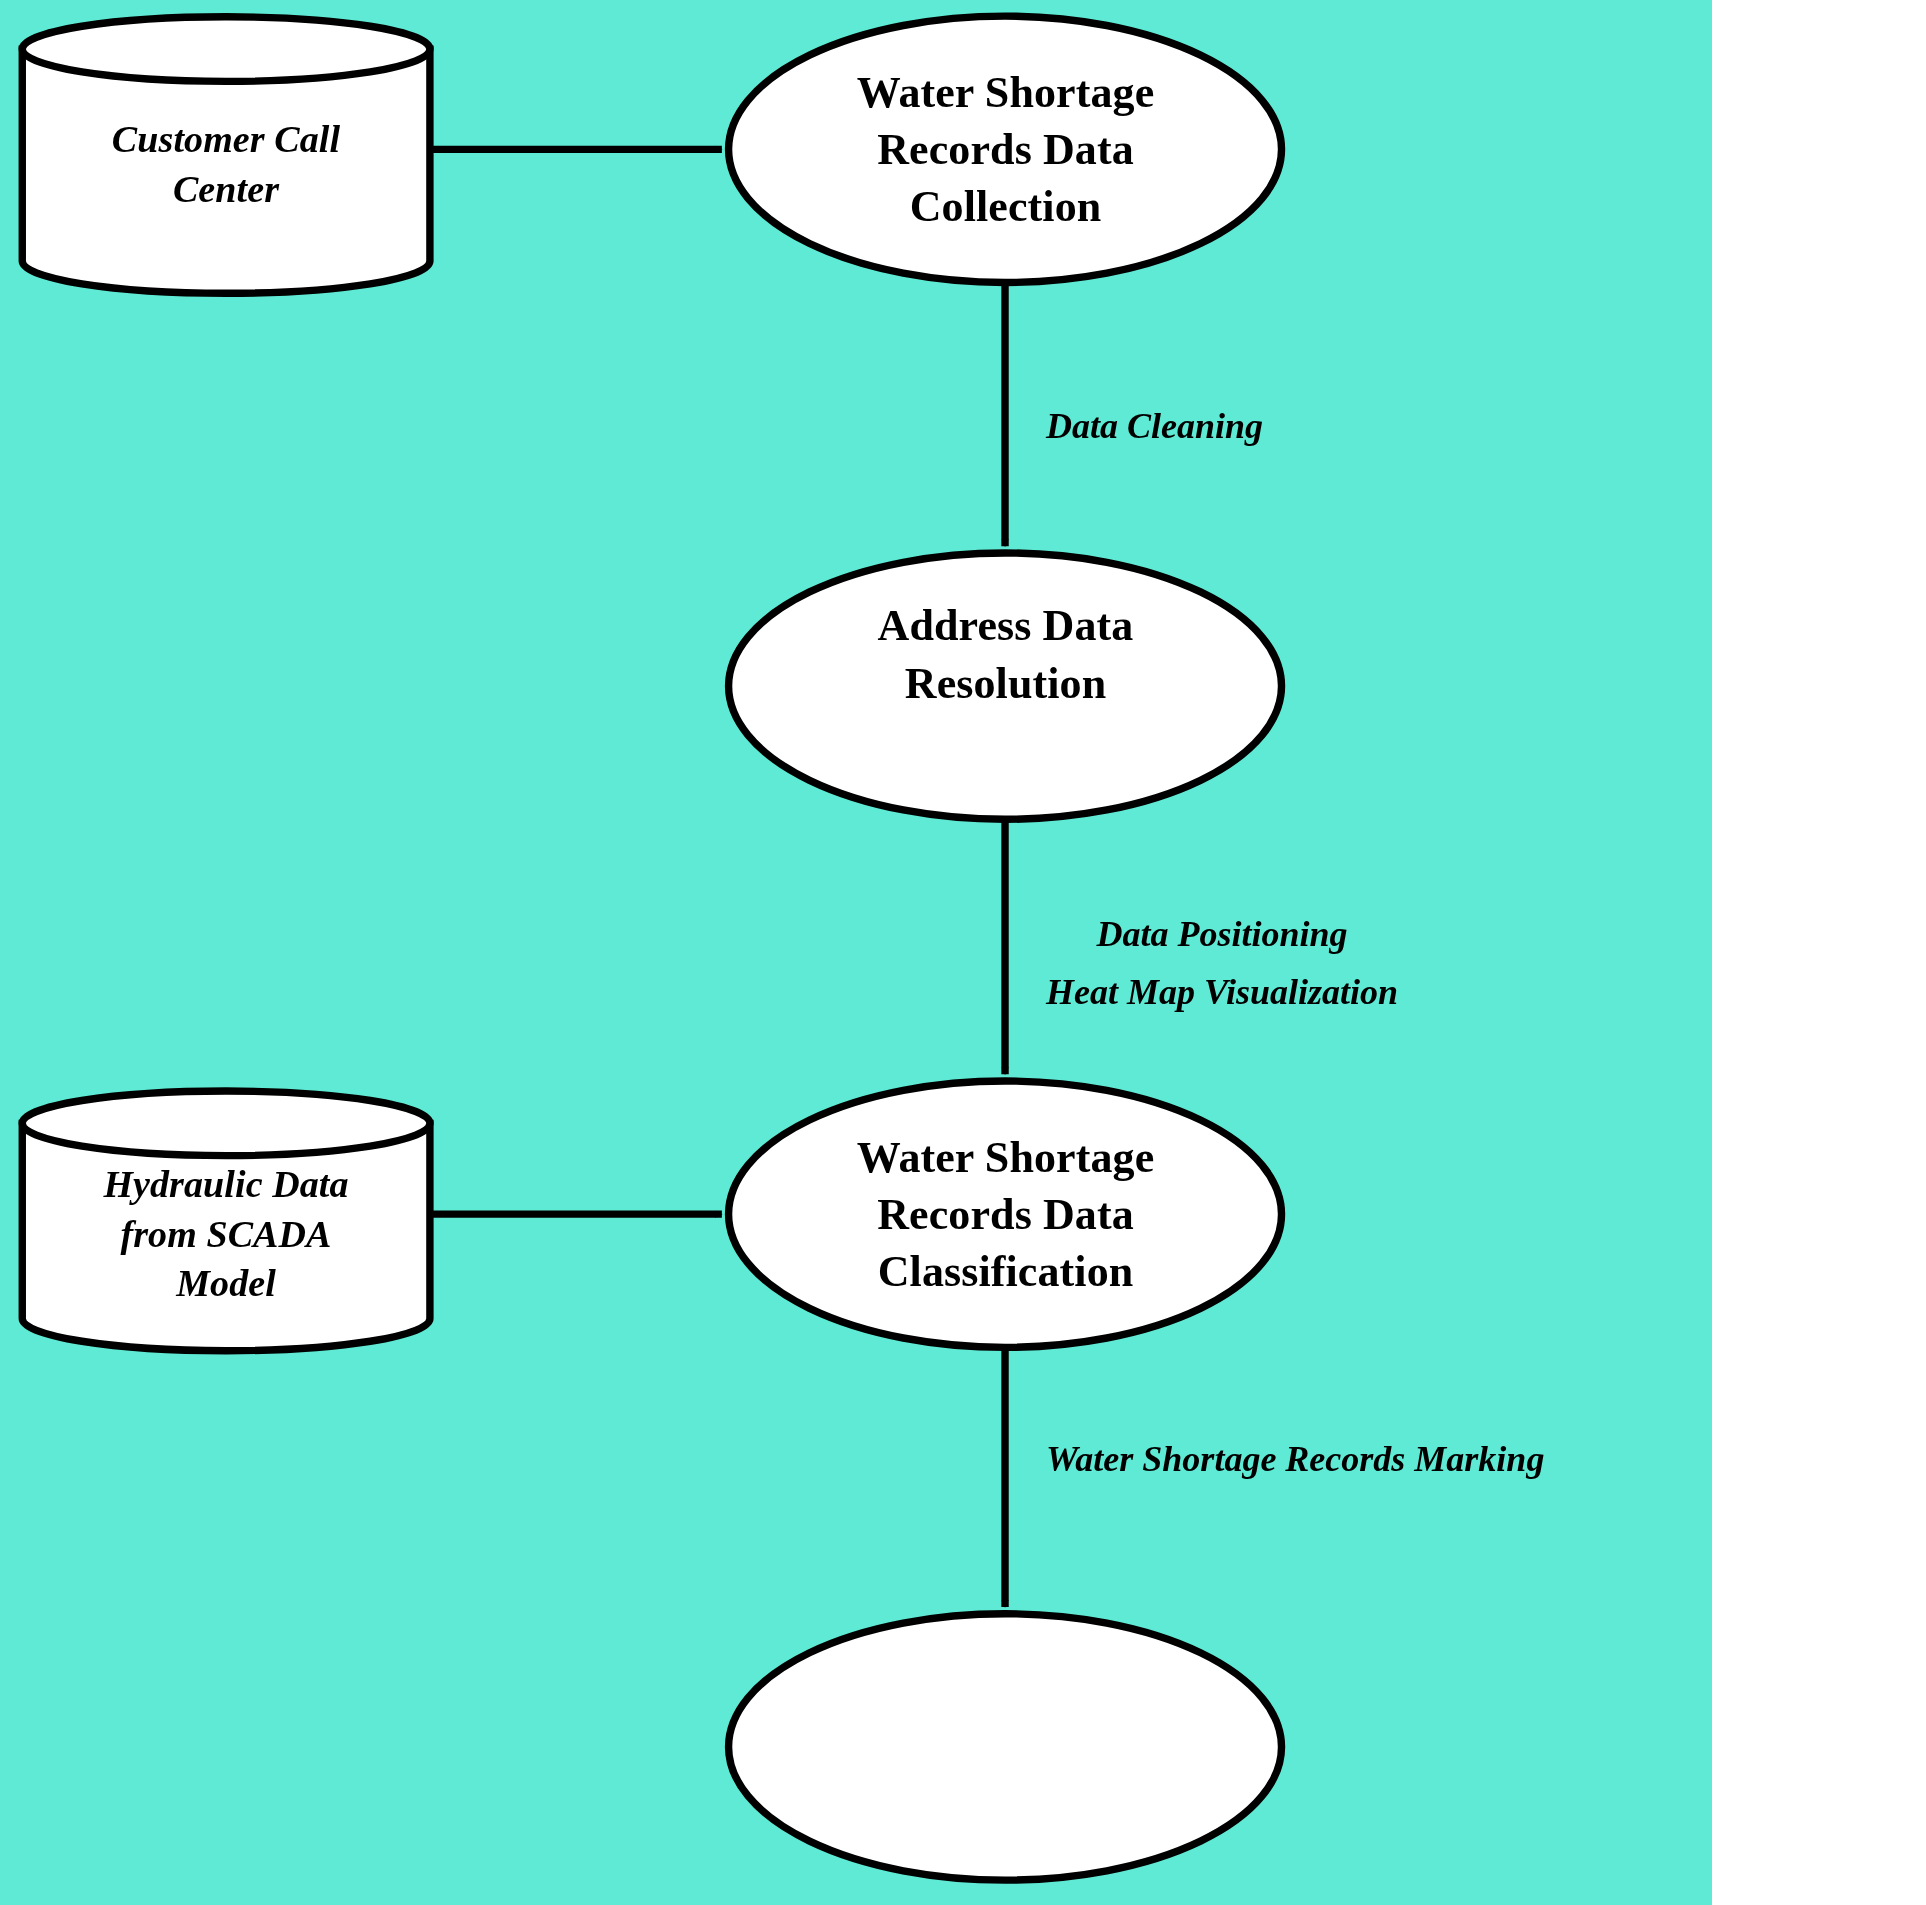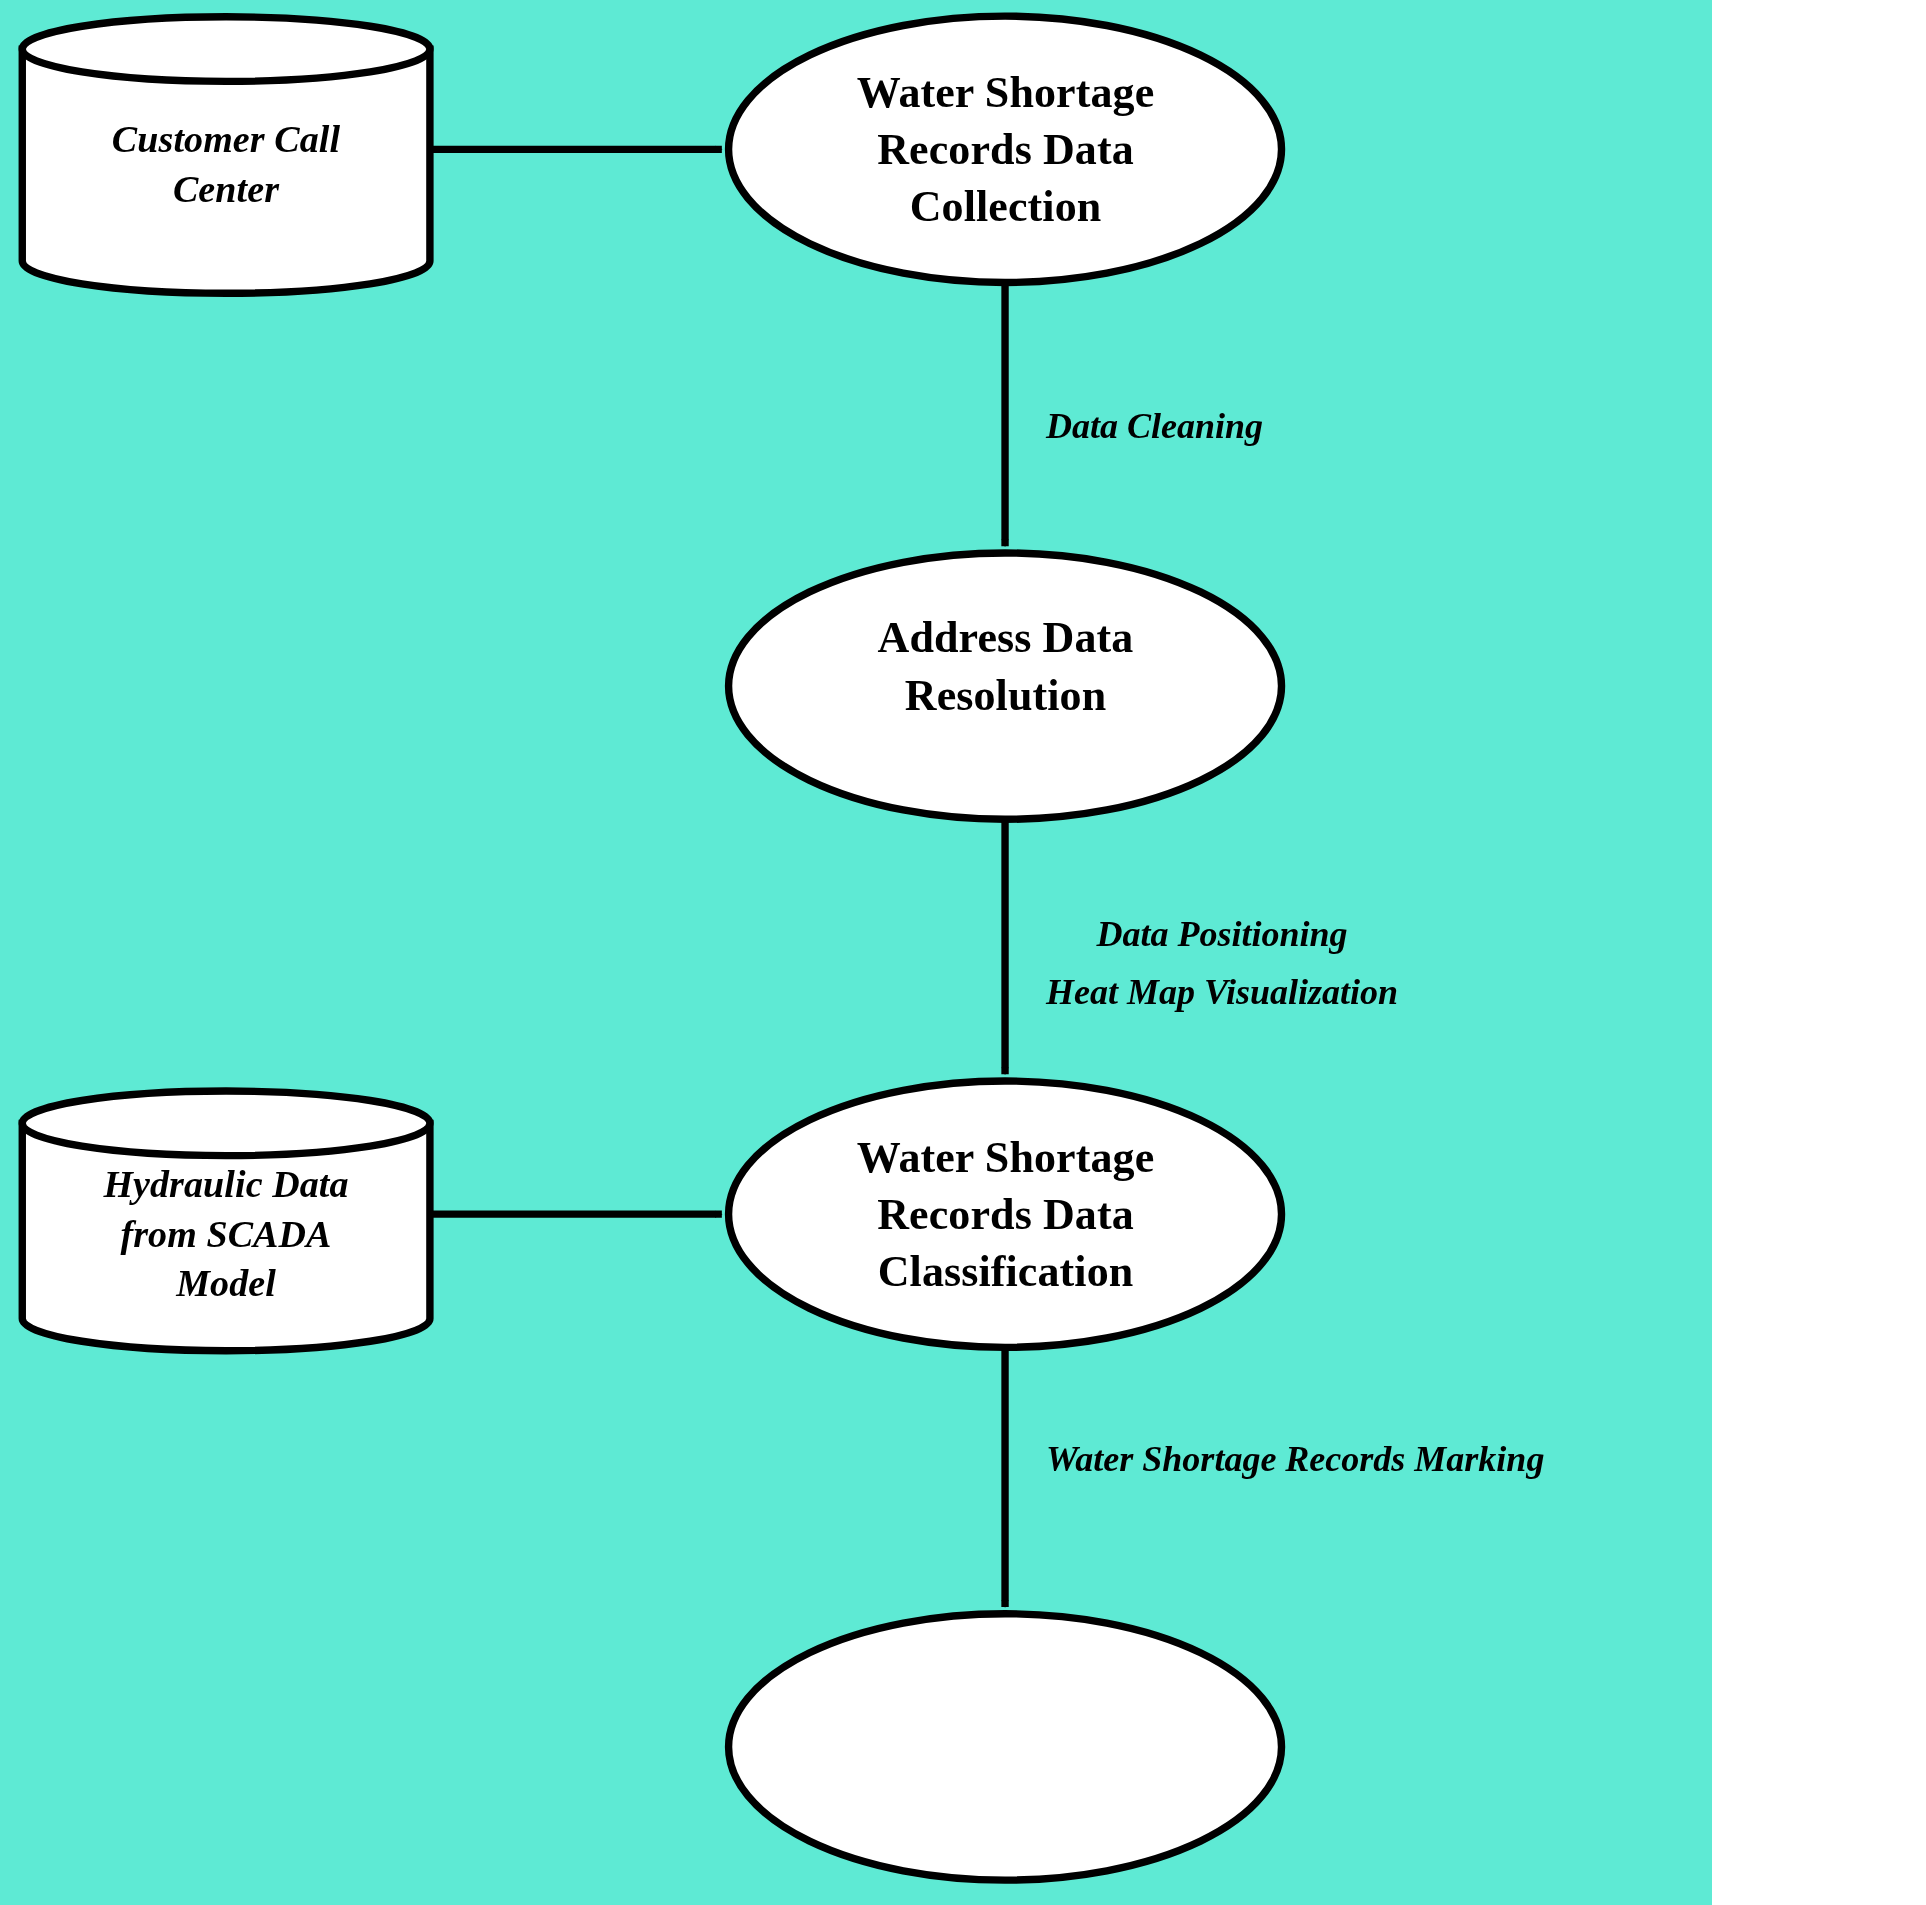--- a/index.html
+++ b/index.html
@@ -111,21 +111,21 @@
     <span class="ln">Customer Call</span>
     <span class="ln">Center</span>
   </div>
 
   <div class="node-label ellipse-label" style="left:729px; top:35px; width:553px; height:229px;">
     <span class="ln">Water Shortage</span>
     <span class="ln">Records Data</span>
     <span class="ln">Collection</span>
   </div>
 
-  <div class="node-label ellipse-label" style="left:729px; top:552px; width:553px; height:229px;">
+  <div class="node-label ellipse-label" style="left:729px; top:540px; width:553px; height:229px;">
     <span class="ln">Address Data</span>
     <span class="ln">Resolution</span>
   </div>
 
   <div class="node-label cylinder-label" style="left:22px; top:1137px; width:408px; height:195px;">
     <span class="ln">Hydraulic Data</span>
     <span class="ln">from SCADA</span>
     <span class="ln">Model</span>
   </div>
 

